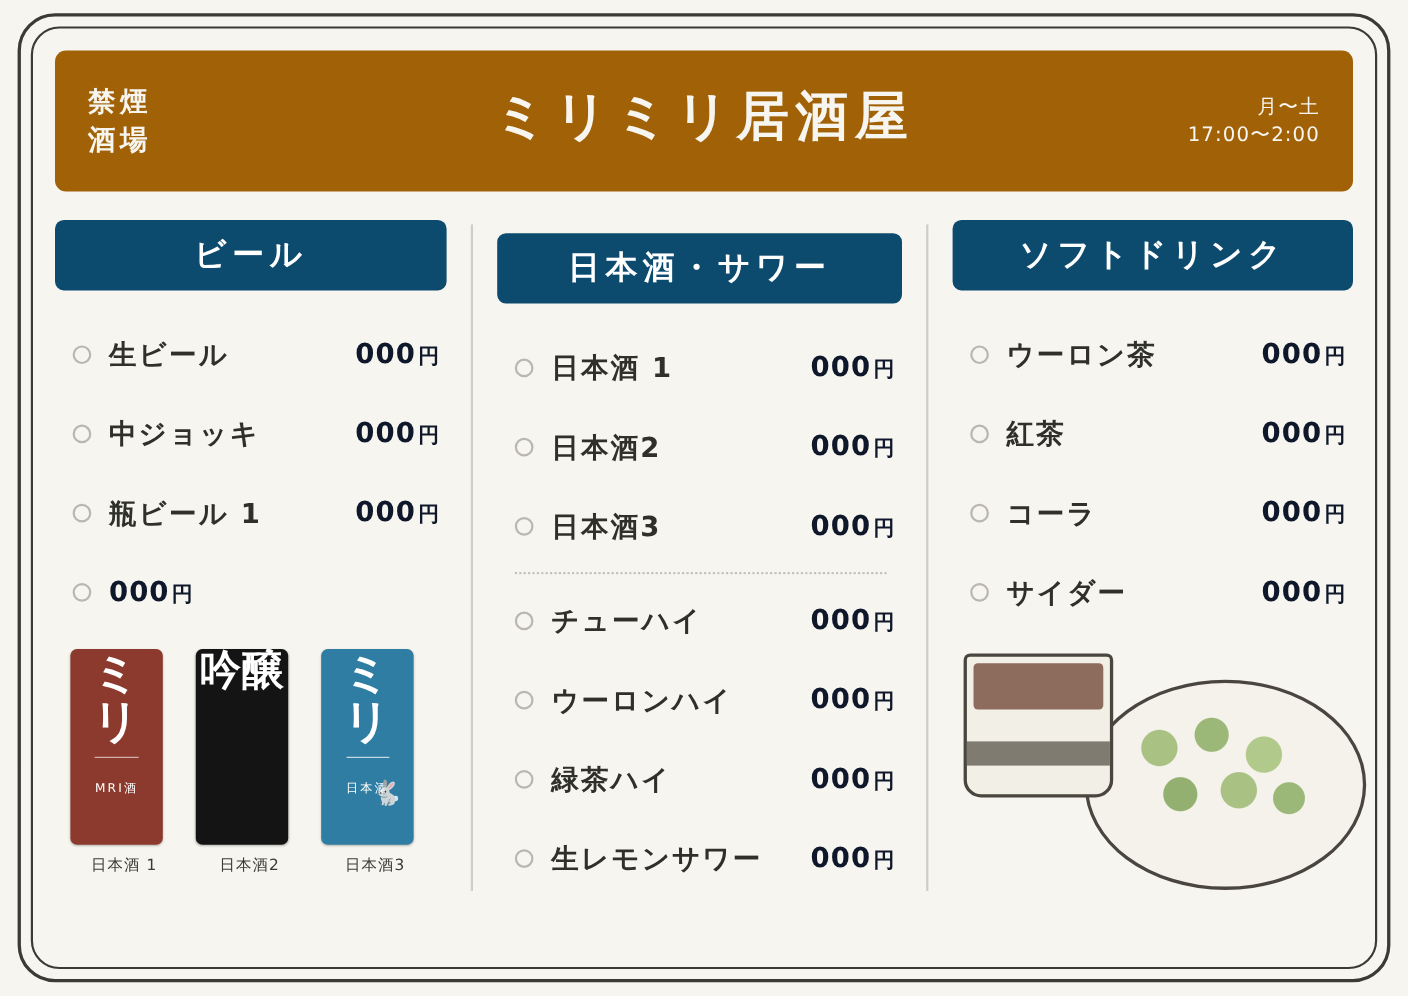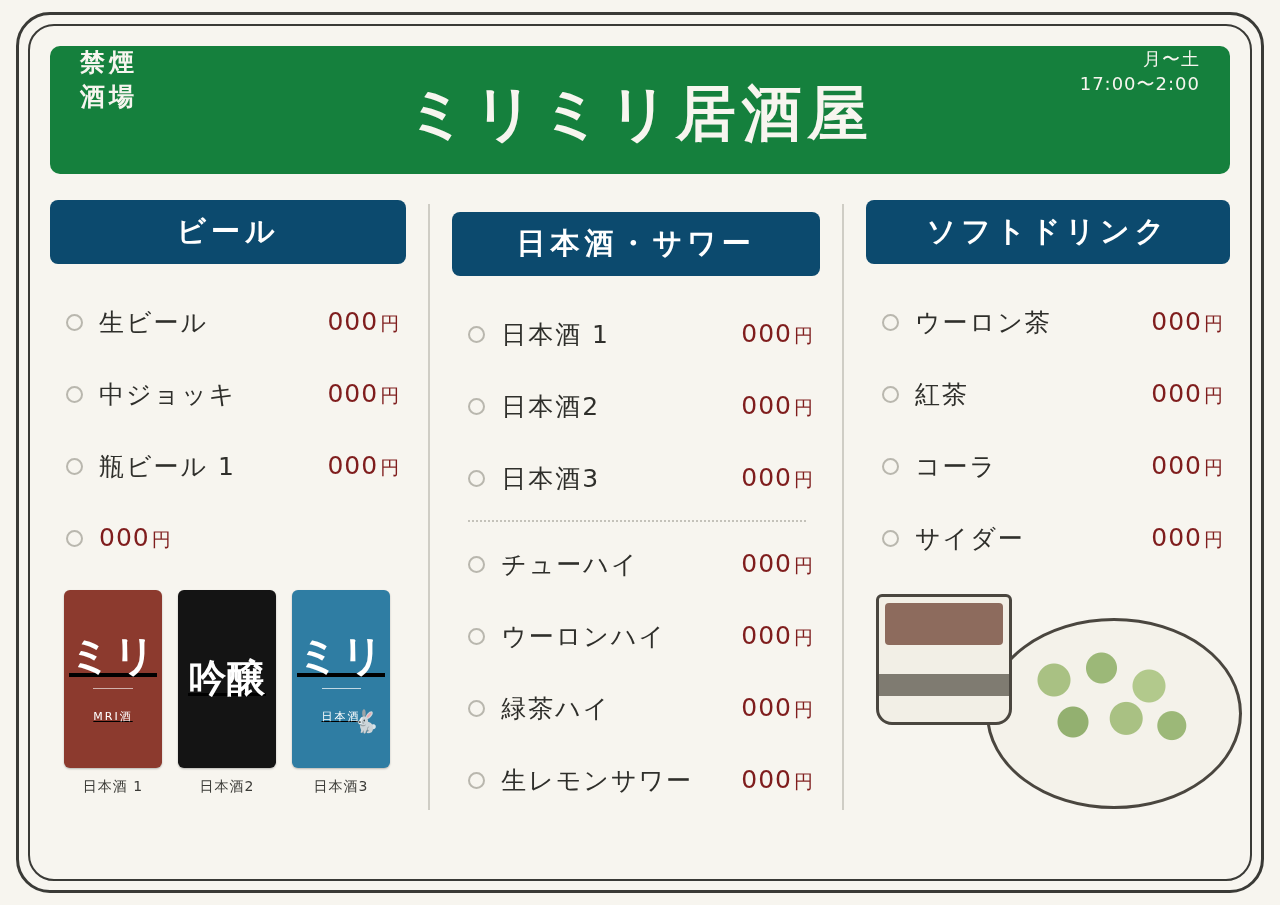--- a/index.html
+++ b/index.html
@@ -40,41 +40,42 @@
 
   .content {
     position: absolute;
     left: 50px; top: 46px; right: 50px; bottom: 46px;
   }
 
   
   .header {
     position: relative;
     height: 128px;
-    background: #15803d;
+    background: #a16207;
     border-radius: 10px;
     color: #f7f5ef;
     display: flex;
+    align-items: center;
     justify-content: space-between;
     padding: 0 30px;
     box-sizing: border-box;
     overflow: hidden;
   }
   .header-left {
     font-size: 25px;
     line-height: 1.35;
     letter-spacing: 4px;
     white-space: pre-line;
     font-weight: 600;
   }
   .header-title {
     position: absolute;
     left: 0; right: 0;
     text-align: center;
-    font-size: 60px;
+    font-size: 48px;
     letter-spacing: 6px;
     font-weight: 700;
     top: 28px;
   }
   .header-right {
     font-size: 18px;
     line-height: 1.4;
     text-align: right;
     letter-spacing: 1px;
     white-space: pre-line;
@@ -110,20 +111,21 @@
     align-items: center;
     justify-content: center;
     color: #ffffff;
     font-size: 29px;
     letter-spacing: 5px;
     font-weight: 600;
   }
 
   .items {
     margin-top: 22px;
+    font-weight: bold;
   }
   .item {
     display: flex;
     align-items: center;
     height: 72px;
     padding: 0 6px 0 16px;
     box-sizing: border-box;
   }
   .bullet {
     width: 13px;
@@ -135,50 +137,48 @@
   }
   .item-name {
     font-size: 25px;
     color: #2f2f2b;
     letter-spacing: 2px;
     flex: 1 1 auto;
     white-space: nowrap;
   }
   .item-price {
     font-size: 25px;
-    color: #7f1d1d;
+    color: #0f172a;
     letter-spacing: 1px;
     white-space: nowrap;
   }
   .item-price .yen { font-size: 19px; margin-left: 2px; }
 
   .dotted-sep {
     border-top: 2px dotted #c4c2ba;
     margin: 6px 14px 6px 16px;
   }
 
   
   .bottles {
     display: flex;
     gap: 16px;
     margin: 16px 0 0 14px;
   }
   .bottle-wrap { width: 98px; }
   .bottle {
-    width: 98px;
+    width: 84px;
     height: 178px;
     border-radius: 6px;
     position: relative;
     overflow: hidden;
     box-shadow: 0 1px 2px rgba(0,0,0,.25);
     display: flex;
     flex-direction: column;
     align-items: center;
-    justify-content: center;
-    text-decoration: underline;
   }
   .bottle.b1 { background: #8c3a2e; }
   .bottle.b2 { background: #141414; }
   .bottle.b3 { background: #2f7da3; }
   .bottle-main {
     color: #fff;
     font-size: 42px;
     font-weight: 700;
     line-height: 1.05;
     letter-spacing: 1px;

